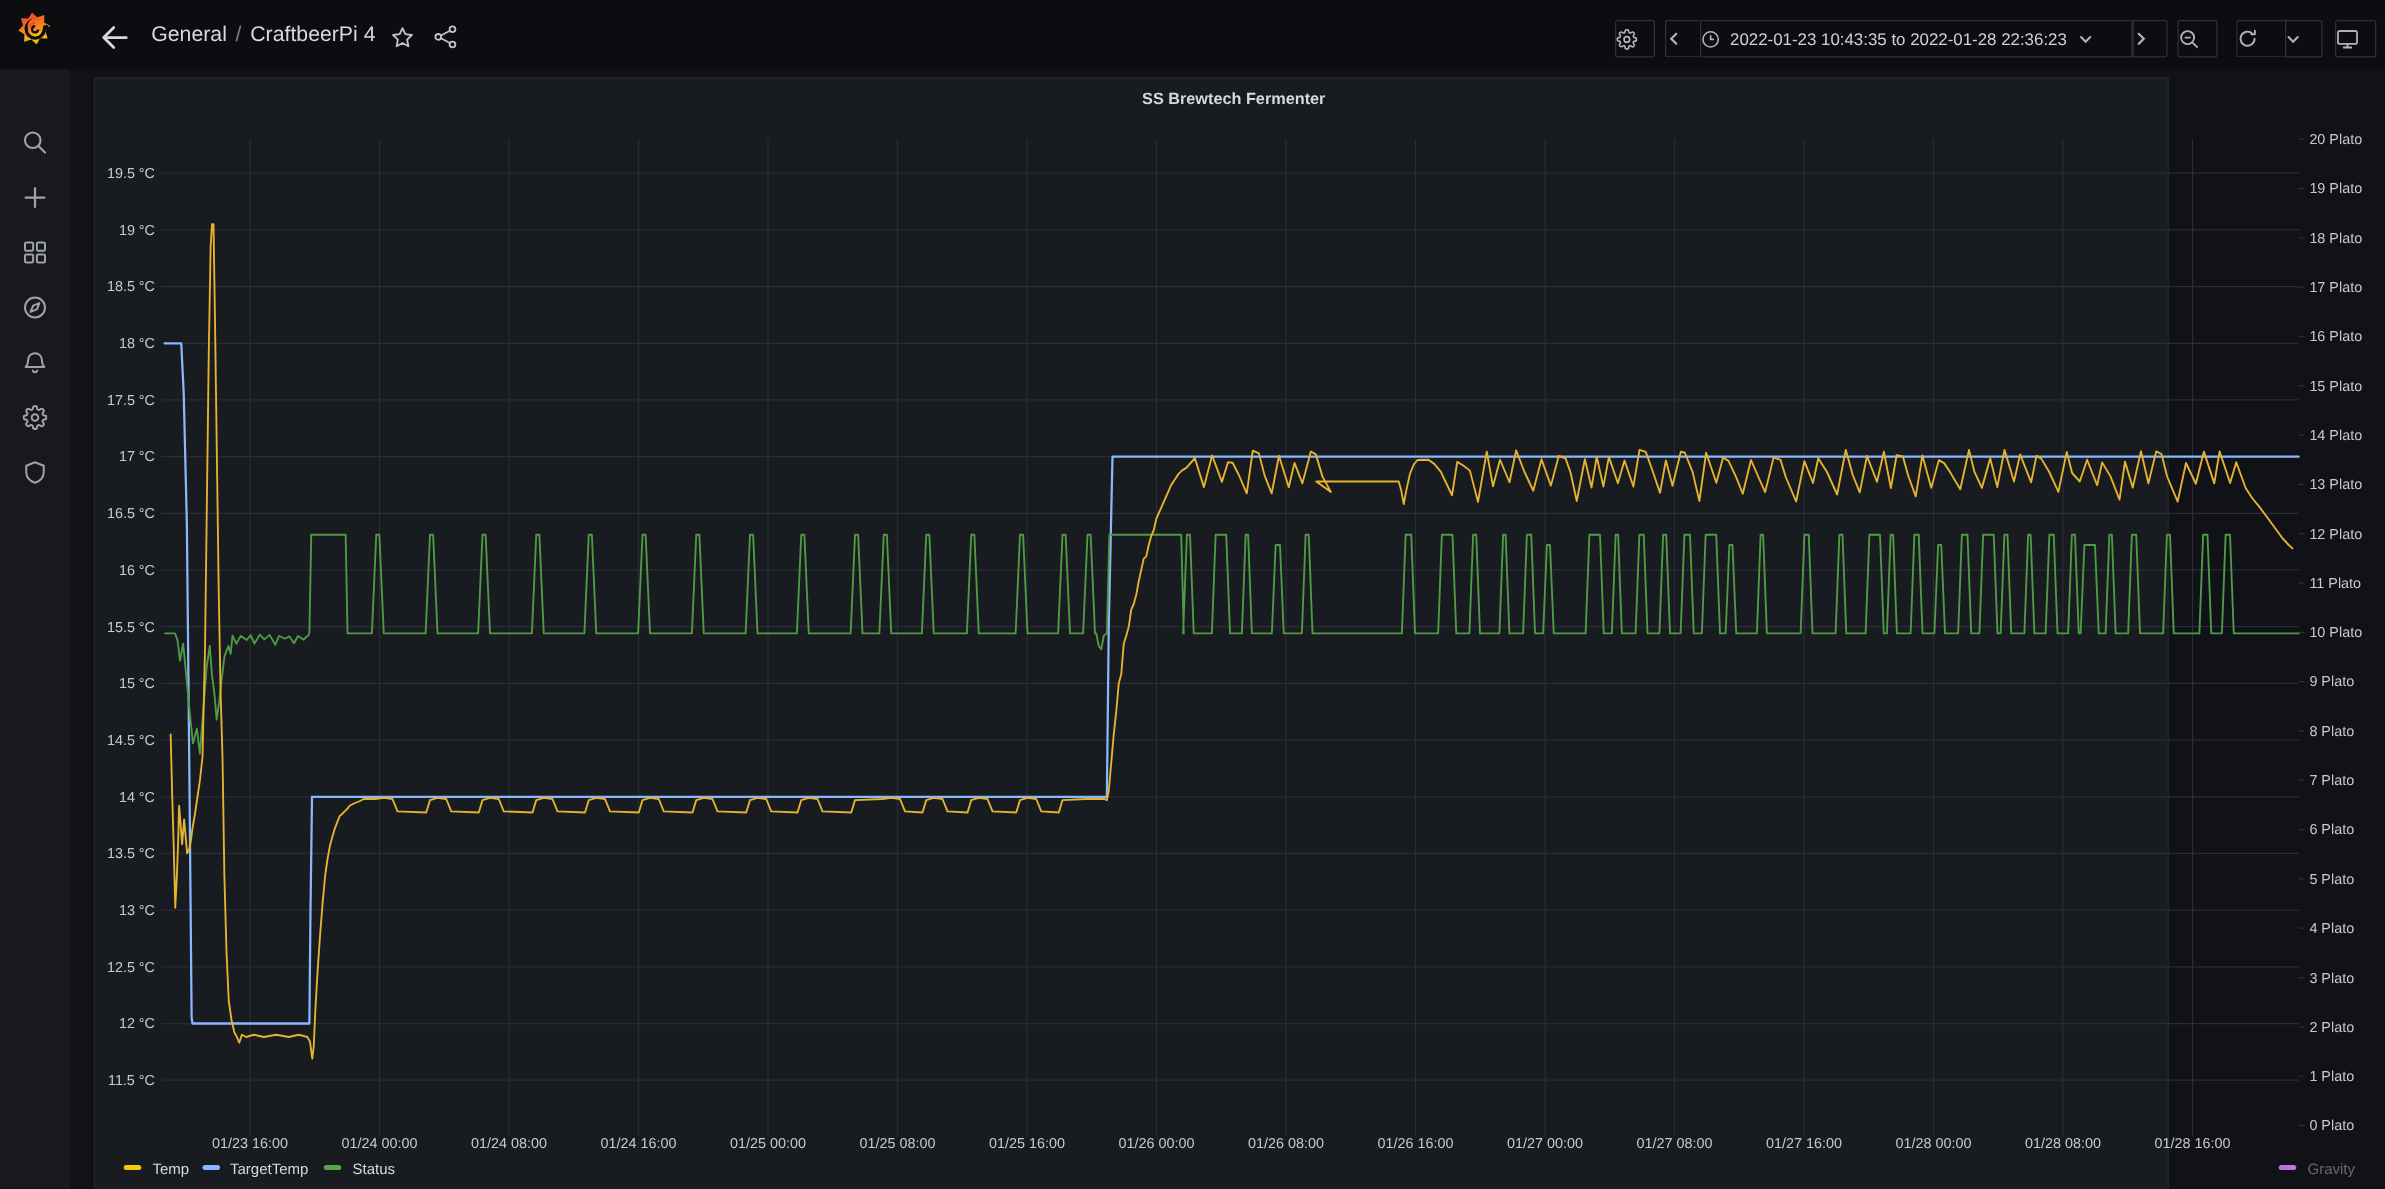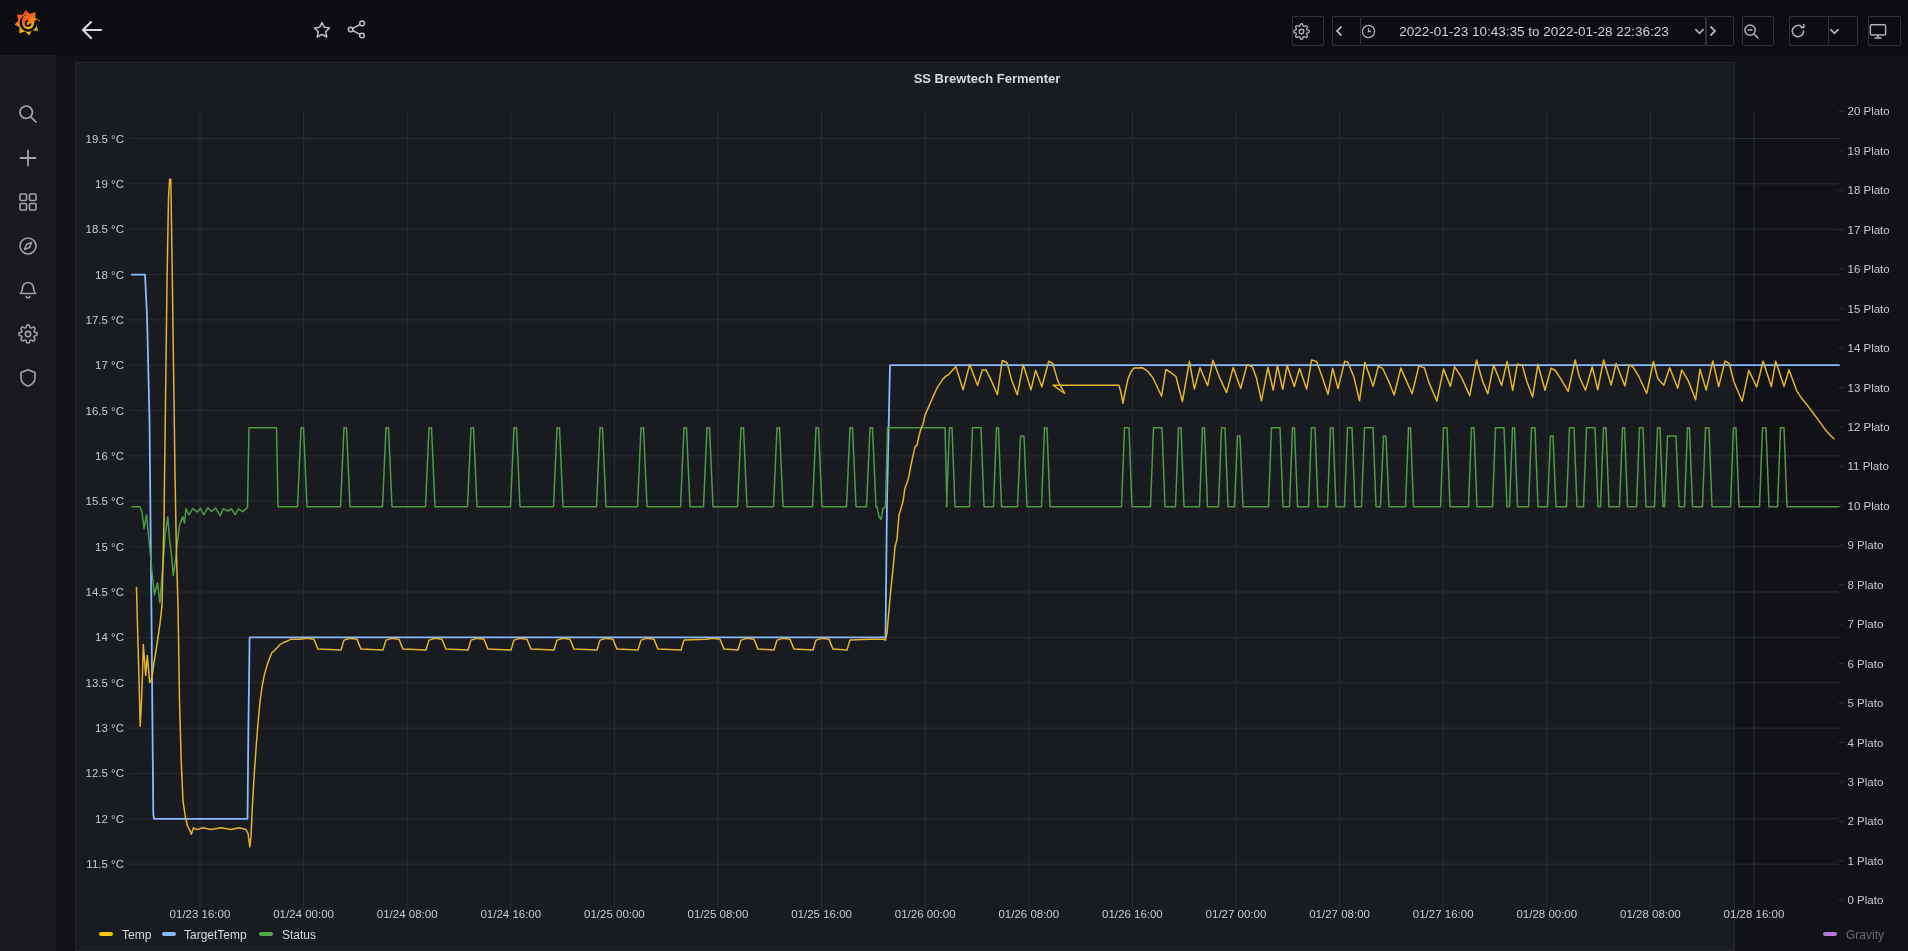--- a/index.html
+++ b/index.html
@@ -1,20 +1,20 @@
 <!DOCTYPE html>
 <html><head><meta charset="utf-8"><style>
 *{margin:0;padding:0;box-sizing:border-box}
 body{width:1908px;height:951px;background:#111217;font-family:"Liberation Sans",sans-serif;overflow:hidden}
 #app{position:relative;width:1908px;height:951px}
 #nav{position:absolute;left:0;top:0;width:1908px;height:55px;background:#0c0d10}
 #sidebar{position:absolute;left:0;top:55px;width:56px;height:896px;background:#18191e}
 #panel{position:absolute;left:75px;top:62px;width:1660px;height:889px;background:#181b1f;border:1px solid #25272c}
 .icon{position:absolute;}
-.btn{position:absolute;top:16px;height:30px;border:1px solid #2e3136;border-radius:2px;display:flex;align-items:center;justify-content:space-between}
+.btn{position:absolute;top:16px;height:30px;border:1px solid #2e3136;border-radius:2px;display:flex;align-items:center;justify-content:flex-start}
 svg{display:block}
 </style></head><body>
 <div id="app">
 <div id="nav">
 
   <svg class="icon" style="left:14px;top:8px" width="27" height="29" viewBox="0 0 27 29">
     <defs>
           <linearGradient id="glg" x1="0.25" y1="0" x2="0.55" y2="1">
       <stop offset="0" stop-color="#ee3d24"></stop>
             <stop offset="0.45" stop-color="#f57c20"></stop>
@@ -24,20 +24,25 @@
     <path fill="url(#glg)" d="M11.6 1.9 L15.7 5.7 L21.5 3.9 L21.3 9.9 L26.1 12.8 L22.3 16.9 L24.1 22.7 L18.1 22.5 L15.2 27.3 L11.1 23.5 L5.3 25.3 L5.5 19.3 L0.7 16.4 L4.5 12.3 L2.7 6.5 L8.7 6.7 Z"></path>
     <path fill="#0c0d10" d="M14.2 6.6 a8.6 8.6 0 1 0 8.6 9.3 l4 -0.6 l-3.3 -3.5 l-2.9 0.8 a6.3 6.3 0 1 1 -6.4 -6 Z"></path>
     <path fill="url(#glg)" d="M14.1 9.4 a5.9 5.9 0 1 0 5.9 6.4 l-2.3 0 a3.7 3.7 0 1 1 -3.6 -4.1 Z"></path>
     <path fill="#0c0d10" d="M14.1 11.9 a3.4 3.4 0 1 0 3.4 3.7 l-2 0 a1.5 1.5 0 1 1 -1.4 -1.6 Z"></path>
   </svg>
 
   <svg class="icon" style="left:80px;top:19px" width="24" height="22" viewBox="0 0 24 22" fill="none" stroke="#d8d9da" stroke-width="2.2" stroke-linecap="round" stroke-linejoin="round">
     <path d="M21 11 H4"></path>
         <path d="M11 3 L3 11 L11 19"></path>
   </svg>
+  <div style="position:absolute;left:121px;top:0;height:55px;display:flex;align-items:center;font-size:17px;color:#d8d9da">
+    <span>General</span>
+        <span style="color:#7b7f85;padding:0 7px">/</span>
+        <span>CraftbeerPi 4</span>
+  </div>
 
   <svg class="icon" style="left:313px;top:21px" width="18" height="18" viewBox="0 0 18 18" fill="none" stroke="#c0c2c8" stroke-width="1.5" stroke-linejoin="round">
     <path d="M9 1.5 L11.3 6.3 L16.5 7 L12.7 10.7 L13.7 16 L9 13.4 L4.3 16 L5.3 10.7 L1.5 7 L6.7 6.3 Z"></path>
   </svg>
 
   <svg class="icon" style="left:347px;top:20px" width="19" height="19" viewBox="0 0 19 19" fill="none" stroke="#c0c2c8" stroke-width="1.5">
     <circle cx="3.6" cy="9.5" r="2.3"></circle>
         <circle cx="15" cy="3.4" r="2.3"></circle>
         <circle cx="15" cy="15.6" r="2.3"></circle>
     <path d="M5.8 8.4 L12.9 4.6 M5.8 10.6 L12.9 14.4"></path>

